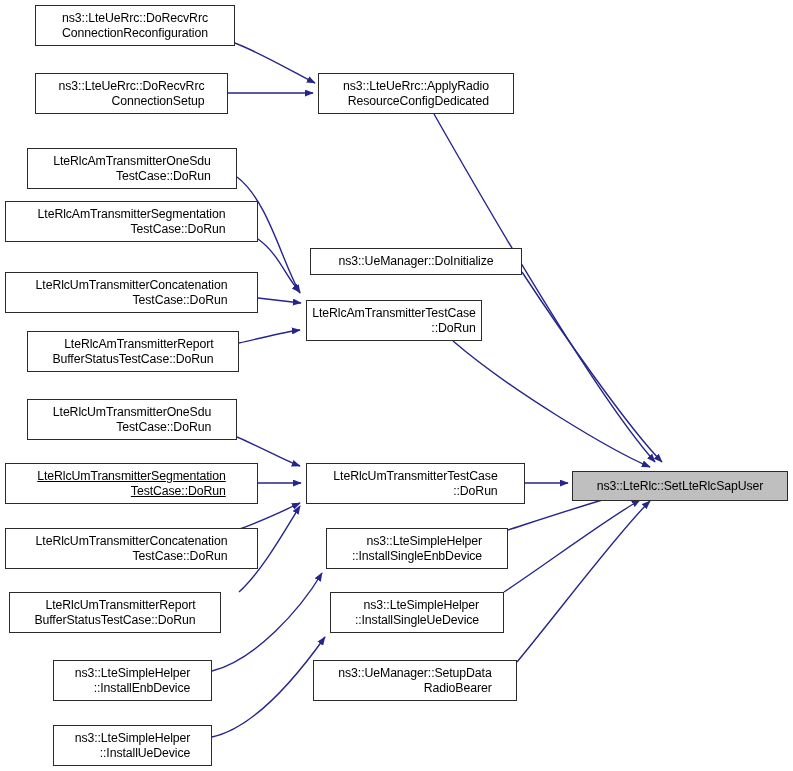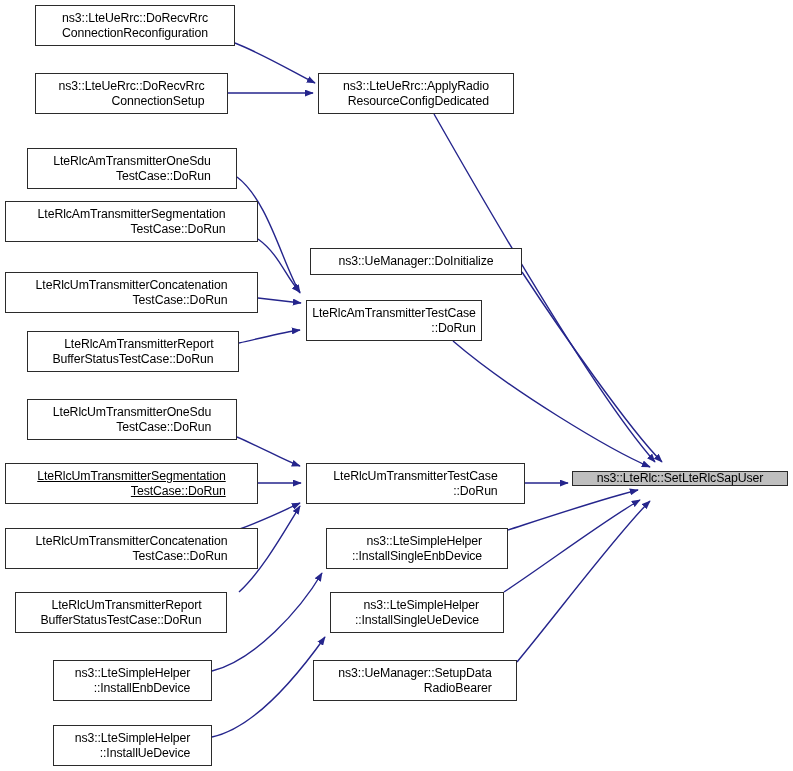--- a/index.html
+++ b/index.html
@@ -97,30 +97,30 @@
 BufferStatusTestCase::DoRun</div>
       <div class="node" style="left: 310px; top: 248px; width: 212px; height: 27px;">ns3::UeManager::DoInitialize</div>
       <div class="node" style="left: 306px; top: 300px; width: 176px; height: 41px;">LteRlcAmTransmitterTestCase
 ::DoRun</div>
       <div class="node" style="left: 27px; top: 399px; width: 210px; height: 41px;">LteRlcUmTransmitterOneSdu
 TestCase::DoRun</div>
       <div class="node" style="left: 5px; top: 463px; width: 253px; height: 41px; text-decoration: underline;">LteRlcUmTransmitterSegmentation
 TestCase::DoRun</div>
       <div class="node" style="left: 5px; top: 528px; width: 253px; height: 41px;">LteRlcUmTransmitterConcatenation
 TestCase::DoRun</div>
-      <div class="node" style="left: 15px; top: 592px; width: 212px; height: 41px;">LteRlcUmTransmitterReport
+      <div class="node" style="left: 9px; top: 592px; width: 212px; height: 41px;">LteRlcUmTransmitterReport
 BufferStatusTestCase::DoRun</div>
       <div class="node" style="left: 53px; top: 660px; width: 159px; height: 41px;">ns3::LteSimpleHelper
 ::InstallEnbDevice</div>
       <div class="node" style="left: 53px; top: 725px; width: 159px; height: 41px;">ns3::LteSimpleHelper
 ::InstallUeDevice</div>
       <div class="node" style="left: 306px; top: 463px; width: 219px; height: 41px;">LteRlcUmTransmitterTestCase
 ::DoRun</div>
       <div class="node" style="left: 326px; top: 528px; width: 182px; height: 41px;">ns3::LteSimpleHelper
 ::InstallSingleEnbDevice</div>
       <div class="node" style="left: 330px; top: 592px; width: 174px; height: 41px;">ns3::LteSimpleHelper
 ::InstallSingleUeDevice</div>
       <div class="node" style="left: 313px; top: 660px; width: 204px; height: 41px;">ns3::UeManager::SetupData
 RadioBearer</div>
-      <div class="node target" style="left: 572px; top: 471px; width: 216px; height: 15px;">ns3::LteRlc::SetLteRlcSapUser</div>
+      <div class="node target" style="left: 572px; top: 471px; width: 216px; height: 30px;">ns3::LteRlc::SetLteRlcSapUser</div>
     </div>
 
 </div>
 
 </body></html>

